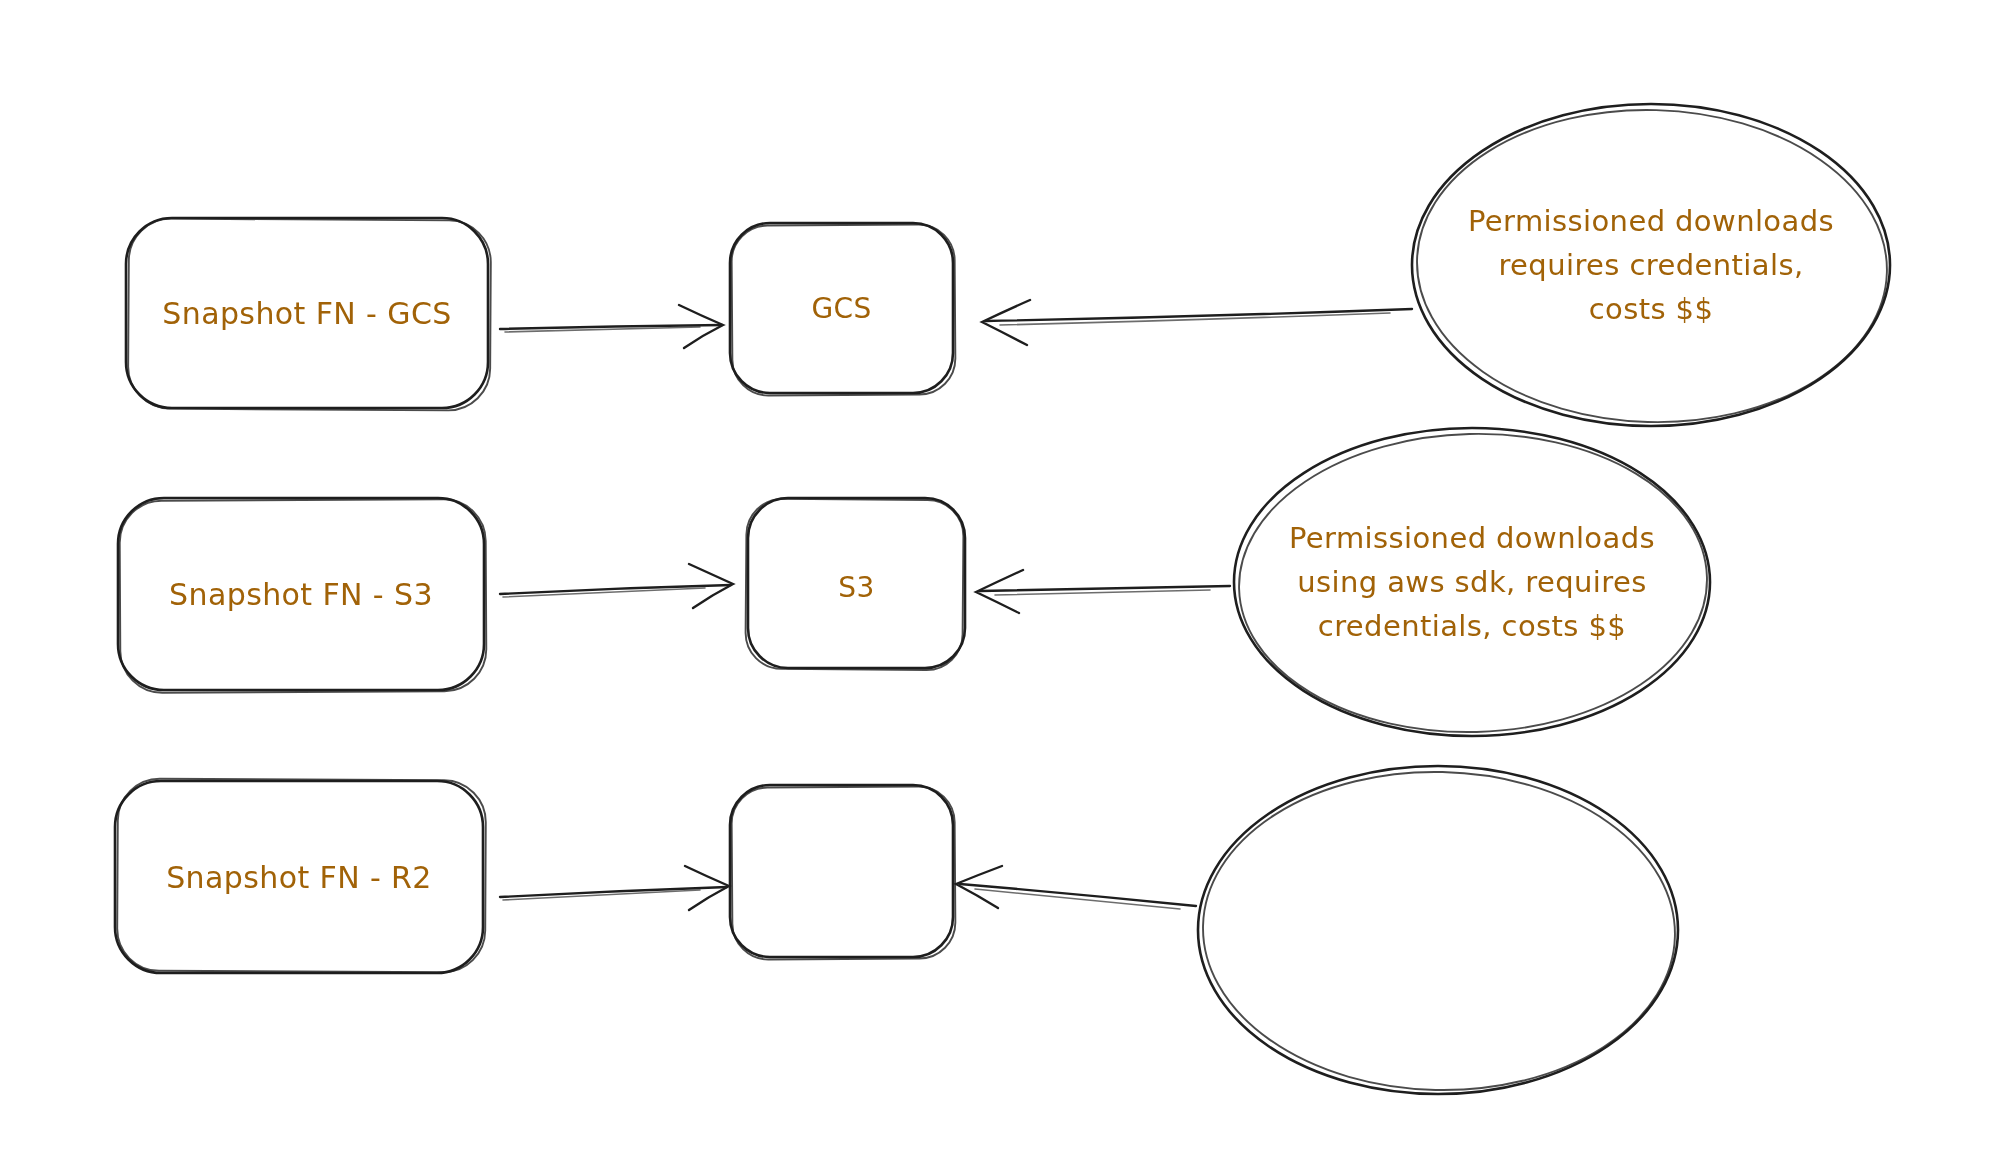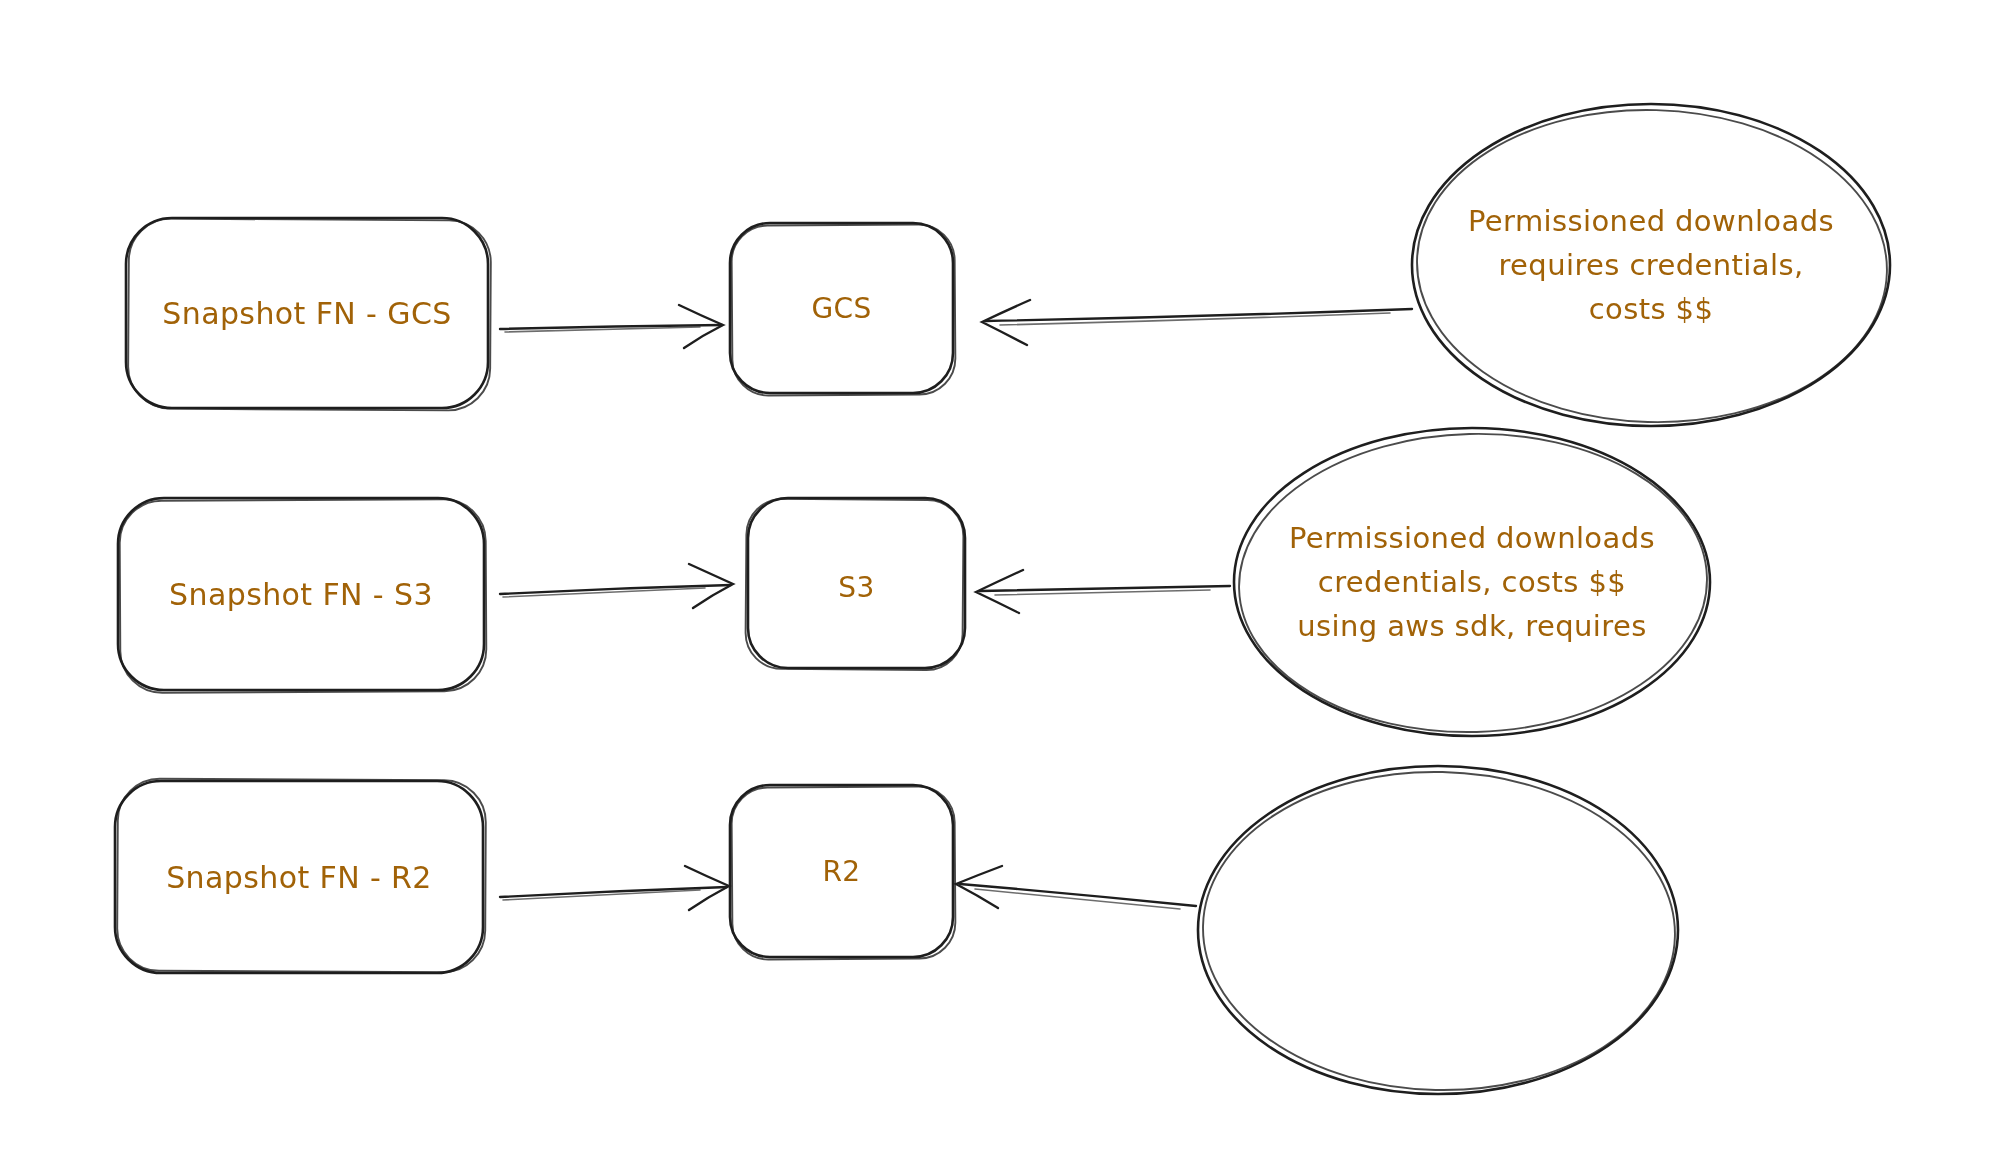--- a/index.html
+++ b/index.html
@@ -139,22 +139,21 @@
     <span class="note-line">requires credentials,</span>
     <span class="note-line">costs $$</span>
   </div>
 
   <div class="label node-label" style="left:118px; top:498px; width:366px; height:192px;">Snapshot FN - S3</div>
 
   <div class="label bucket-label" style="left:748px; top:498px; width:217px; height:178px;">S3</div>
 
   <div class="label note-label" style="left:1232px; top:432px; width:480px; height:300px;">
     <span class="note-line">Permissioned downloads</span>
+    <span class="note-line">using aws sdk, requires</span>
     <span class="note-line">credentials, costs $$</span>
-    <span class="note-line">using aws sdk, requires</span>
   </div>
 
   <div class="label node-label" style="left:115px; top:781px; width:368px; height:192px;">Snapshot FN - R2</div>
 
-  <div class="label bucket-label" style="left:730px; top:785px; width:223px; height:172px;">R2</div>
 
 
 </div>
 
 </body></html>

